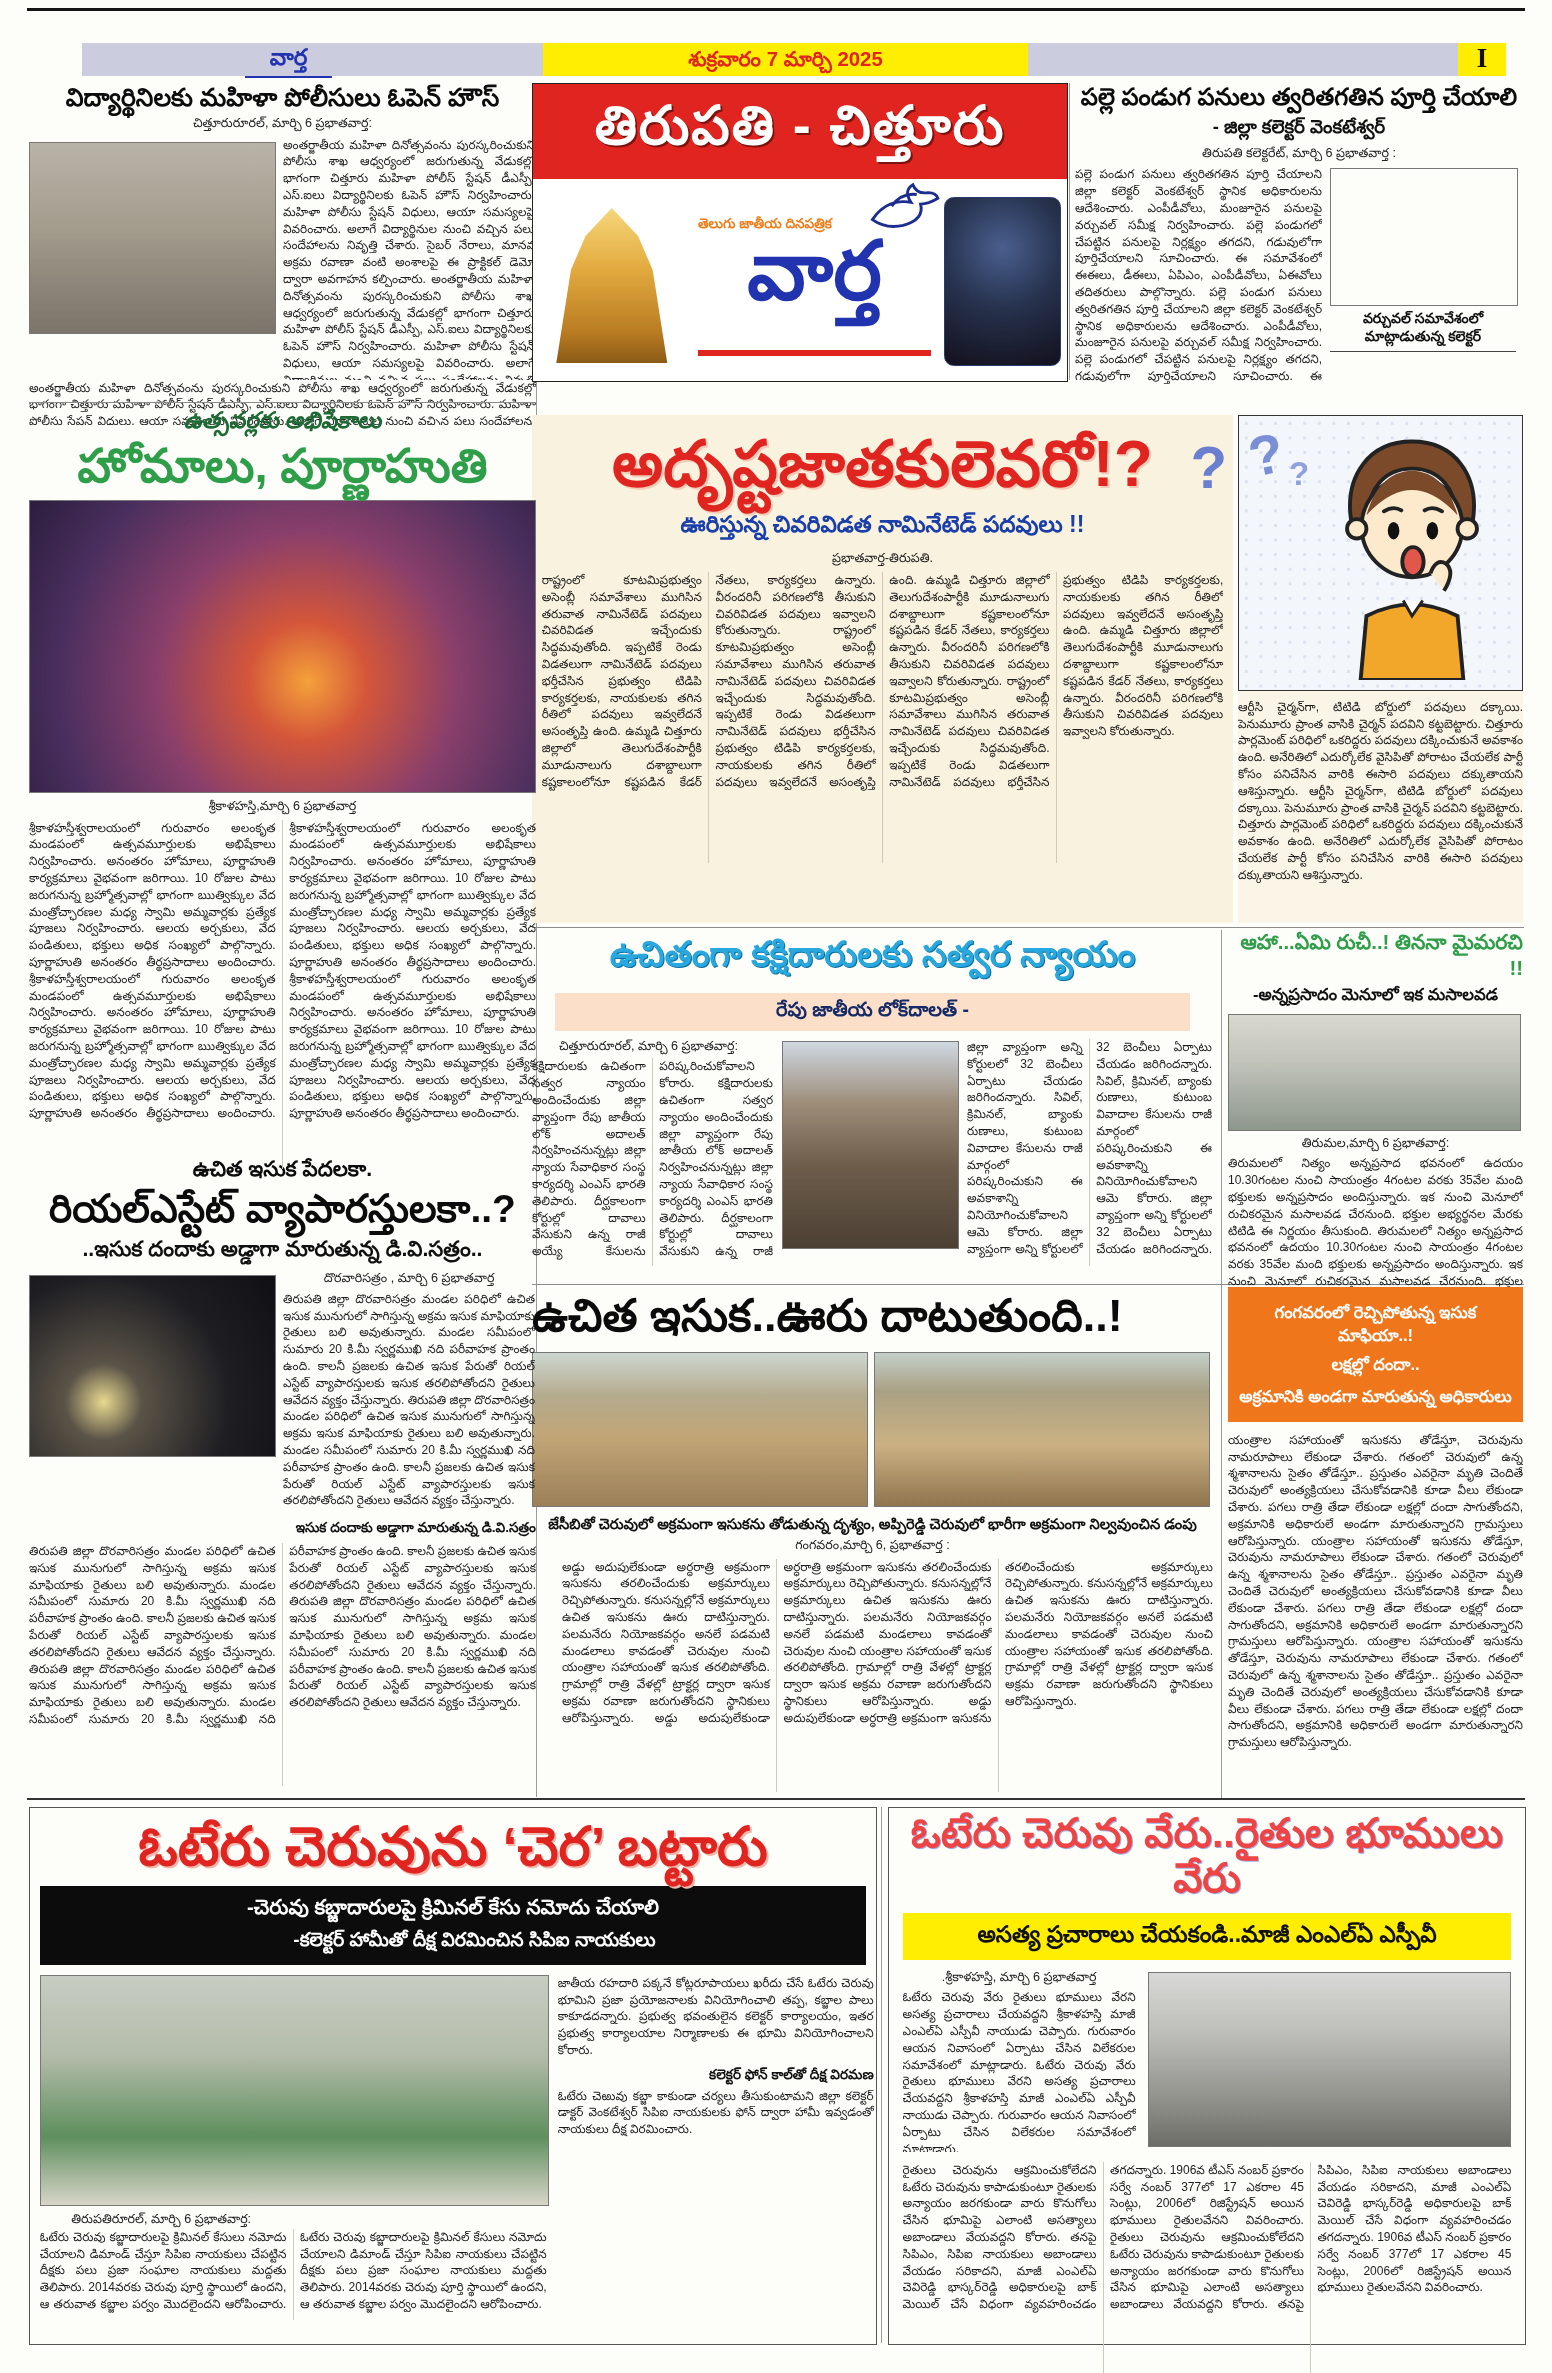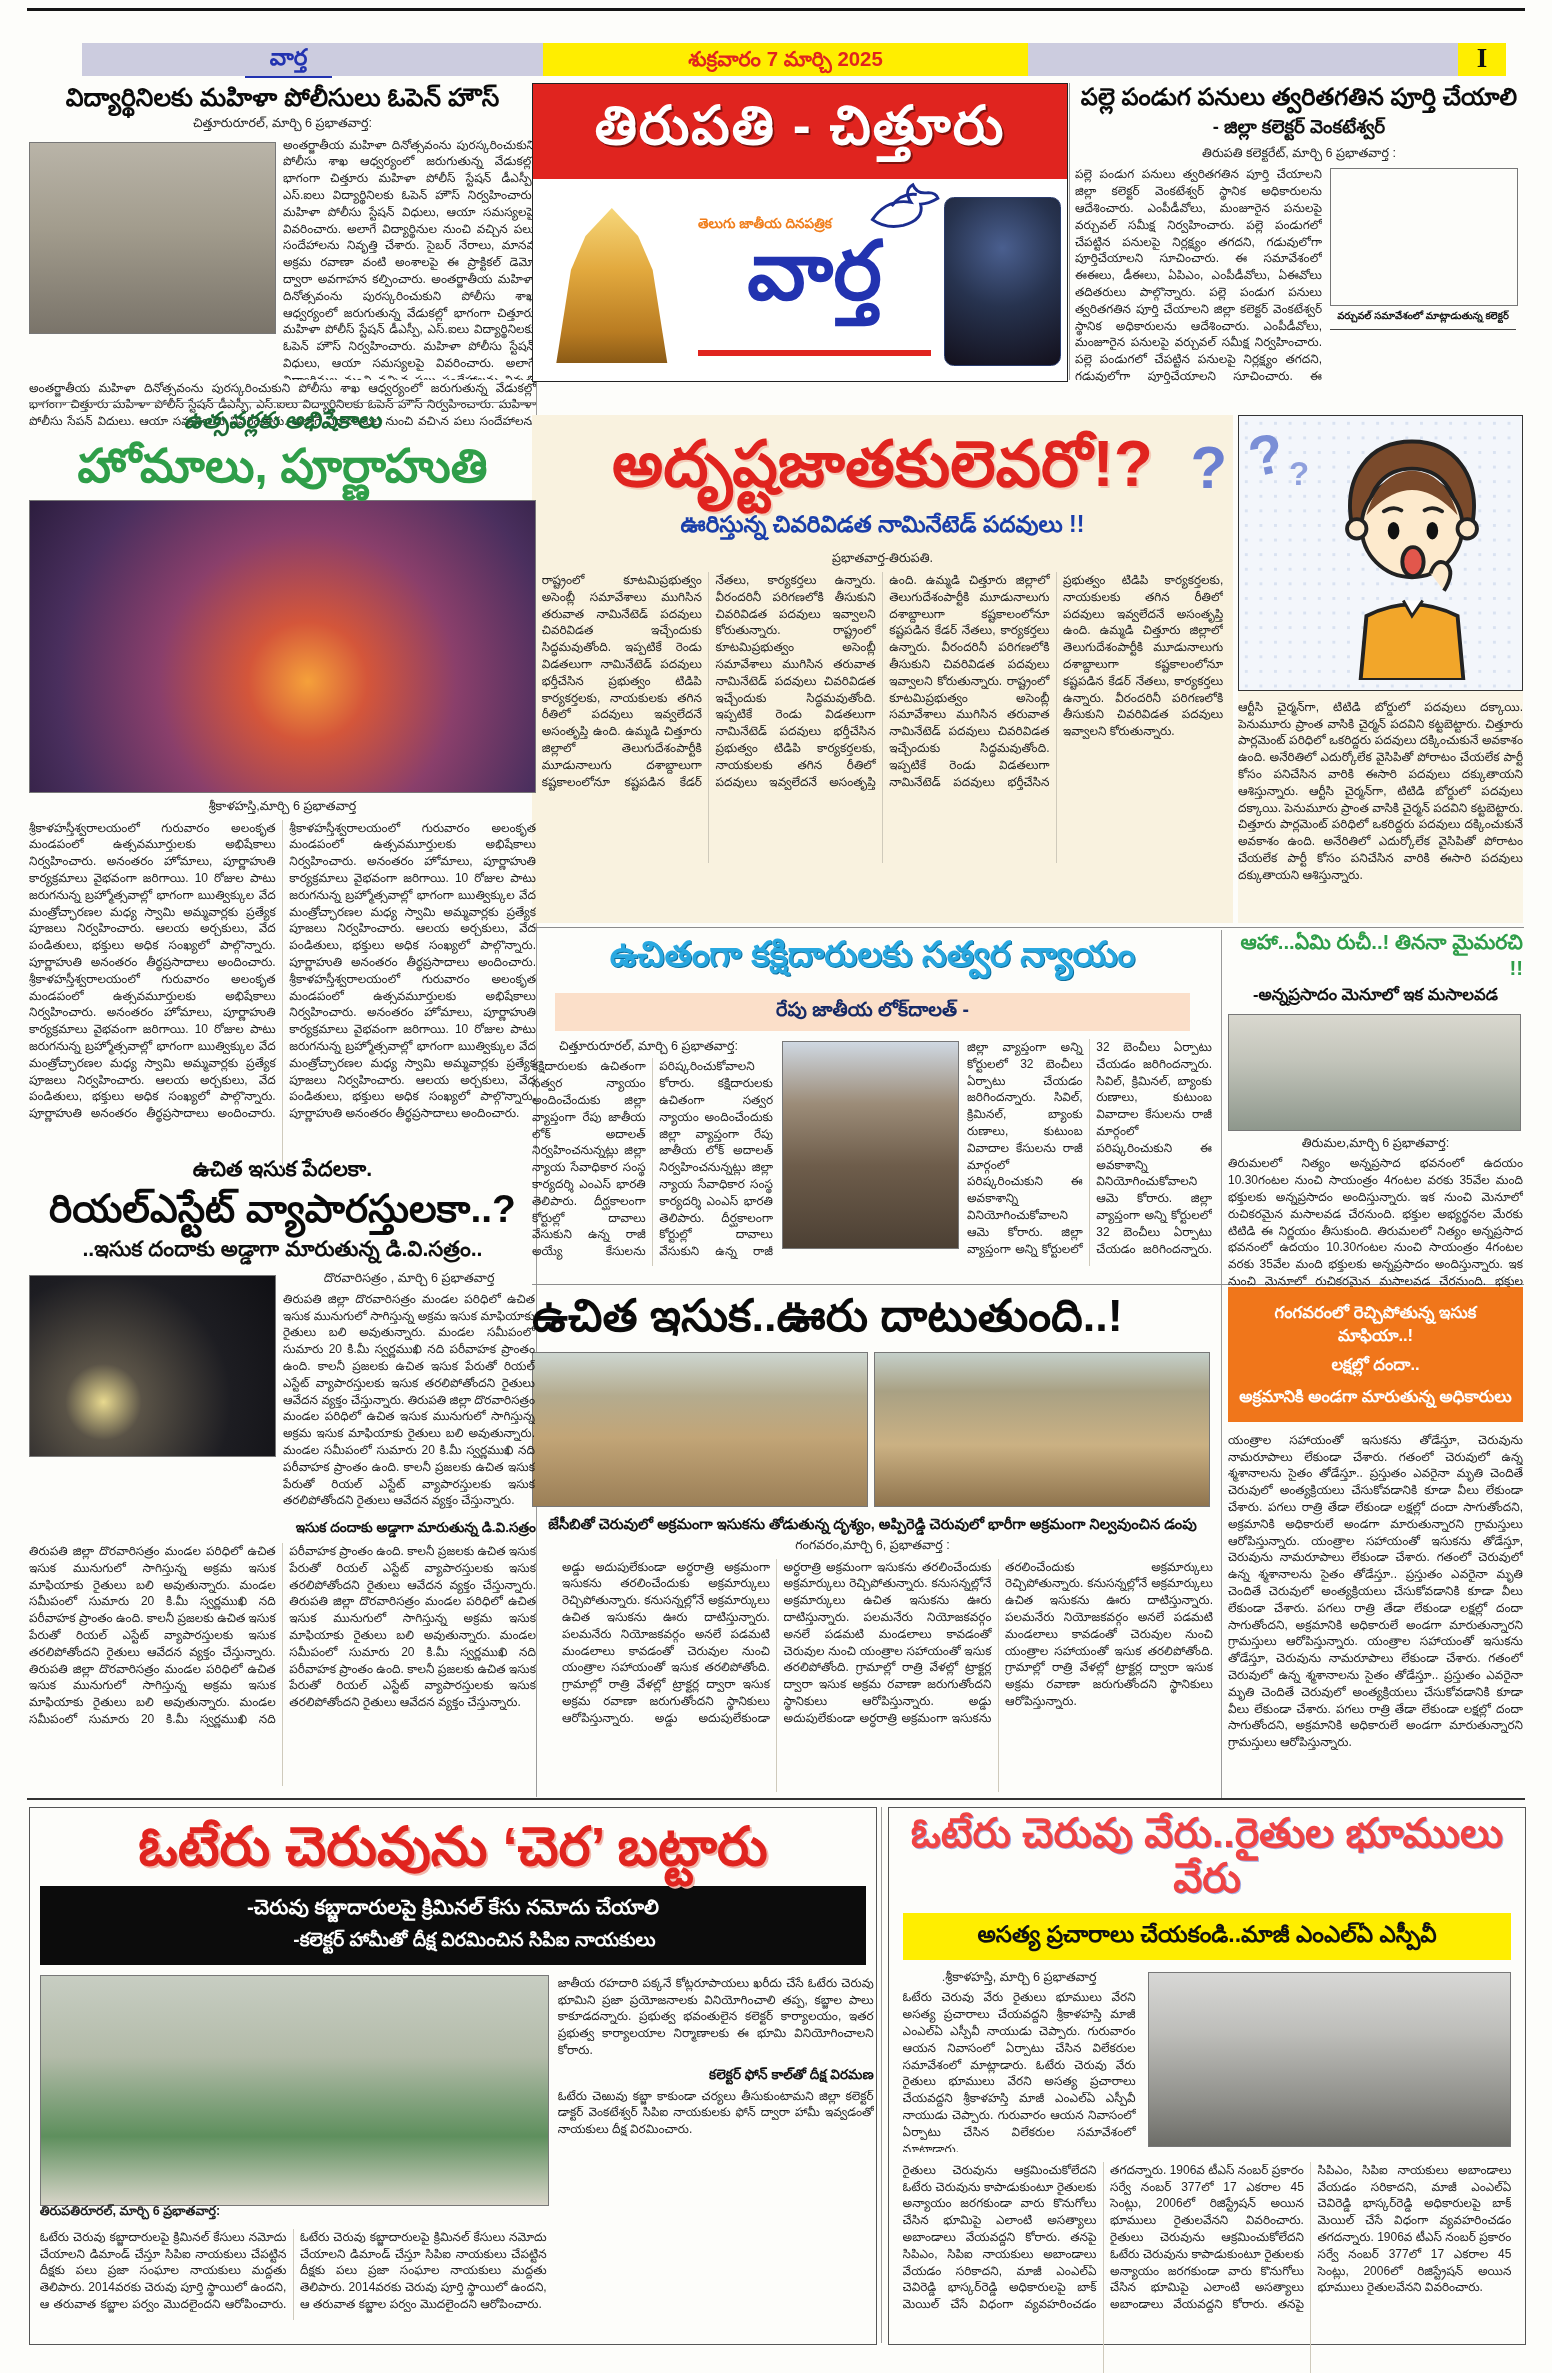--- a/index.html
+++ b/index.html
@@ -76,21 +76,21 @@
   </div>
 
   <div class="abs" style="left:1075px;top:83px;width:448px;height:316px;">
     <div style="font-size:24px;font-weight:bold;color:#0c0c0c;text-align:center;line-height:1.2;">పల్లె పండుగ పనులు త్వరితగతిన పూర్తి చేయాలి</div>
     <div style="font-size:18.4px;font-weight:bold;color:#111;text-align:center;margin:3.9px 0;">- జిల్లా కలెక్టర్ వెంకటేశ్వర్</div>
     <div class="dateline" style="font-weight:normal;">తిరుపతి కలెక్టరేట్, మార్చి 6 ప్రభాతవార్త :</div>
     <div style="position:relative;height:218px;margin-top:3.9px;">
       <div class="jtext" style="position:absolute;left:0;top:0;width:247px;height:218px;">పల్లె పండుగ పనులు త్వరితగతిన పూర్తి చేయాలని జిల్లా కలెక్టర్ వెంకటేశ్వర్ స్థానిక అధికారులను ఆదేశించారు. ఎంపీడీవోలు, మంజూరైన పనులపై వర్చువల్ సమీక్ష నిర్వహించారు. పల్లె పండుగలో చేపట్టిన పనులపై నిర్లక్ష్యం తగదని, గడువులోగా పూర్తిచేయాలని సూచించారు. ఈ సమావేశంలో ఈఈలు, డీఈలు, ఏపిఎం, ఎంపీడీవోలు, ఏఈవోలు తదితరులు పాల్గొన్నారు. పల్లె పండుగ పనులు త్వరితగతిన పూర్తి చేయాలని జిల్లా కలెక్టర్ వెంకటేశ్వర్ స్థానిక అధికారులను ఆదేశించారు. ఎంపీడీవోలు, మంజూరైన పనులపై వర్చువల్ సమీక్ష నిర్వహించారు. పల్లె పండుగలో చేపట్టిన పనులపై నిర్లక్ష్యం తగదని, గడువులోగా పూర్తిచేయాలని సూచించారు. ఈ సమావేశంలో ఈఈలు, డీఈలు, ఏపిఎం, ఎంపీడీవోలు, ఏఈవోలు తదితరులు పాల్గొన్నారు.</div>
       <div class="photo abs" style="left:255px;top:1.9px;width:186px;height:136px;background:
              linear-gradient(180deg,#cdd0d6 0%,#b9bcc4 12%,#2a3340 14%,#3c4털 0,#2a3340 70%,#454a52 100%);"></div>
-      <div class="abs" style="left:255px;top:144px;width:186px;font-size:10px;font-weight:bold;text-align:center;color:#111;
+      <div class="abs" style="left:255px;top:144px;width:186px;font-size:14px;font-weight:bold;text-align:center;color:#111;
                   border-bottom:1px solid #444;padding-bottom:5.8px;line-height:1.25;">వర్చువల్ సమావేశంలో మాట్లాడుతున్న కలెక్టర్</div>
     </div>
   </div>
 
   <div class="abs" style="left:532px;top:415px;width:701px;height:508px;background:#f9f2df;">
     <div style="margin-top:15.5px;text-align:center;font-size:64px;font-weight:bold;color:#e0241f;
                 text-shadow:1.9px 1.9px 0 #f3c9b7;line-height:1.05;">అదృష్టజాతకులెవరో!?</div>
     <div style="position:absolute;right:5.8px;top:17.5px;font-size:60px;font-weight:bold;color:#6b7fd0;">?</div>
     <div style="text-align:center;font-size:23px;font-weight:bold;color:#1b3faa;margin-top:13.6px;">ఊరిస్తున్న చివరివిడత నామినేటెడ్ పదవులు !!</div>
     <div class="dateline" style="font-weight:normal;margin:7.8px 0 3.9px 0;">ప్రభాతవార్త-తిరుపతి.</div>
@@ -187,21 +187,21 @@
       <div style="font-size:19px;margin-top:5.8px;padding-left:43px;">-కలెక్టర్ హామీతో దీక్ష విరమించిన సిపిఐ నాయకులు</div>
     </div>
     <div style="position:relative;height:345px;margin:9.7px;">
       <div class="photo abs" style="left:0;top:0;width:507px;height:229px;background:
              linear-gradient(180deg,#c7cdc2 0%,#b3bba9 35%,#5e8f5d 70%,#d8d5c9 100%);"></div>
       <div class="jtext abs" style="left:518px;top:0;width:316px;height:345px;">
         <span>జాతీయ రహదారి పక్కనే కోట్లరూపాయలు ఖరీదు చేసే ఓటేరు చెరువు భూమిని ప్రజా ప్రయోజనాలకు వినియోగించాలి తప్ప, కబ్జాల పాలు కాకూడదన్నారు. ప్రభుత్వ భవంతులైన కలెక్టర్ కార్యాలయం, ఇతర ప్రభుత్వ కార్యాలయాల నిర్మాణాలకు ఈ భూమి వినియోగించాలని కోరారు.</span>
         <div class="crosshead">కలెక్టర్ ఫోన్ కాల్‌తో దీక్ష విరమణ</div>
         <span>ఓటేరు చెఱువు కబ్జా కాకుండా చర్యలు తీసుకుంటామని జిల్లా కలెక్టర్ డాక్టర్ వెంకటేశ్వర్ సిపిఐ నాయకులకు ఫోన్ ద్వారా హామీ ఇవ్వడంతో నాయకులు దీక్ష విరమించారు.</span>
       </div>
-      <div class="dateline abs" style="left:0;top:229px;width:243px;font-weight:bold;text-align:left;">తిరుపతిరూరల్, మార్చి 6 ప్రభాతవార్త:</div>
+      <div class="dateline abs" style="left:0;top:237px;width:243px;font-weight:normal;text-align:center;">తిరుపతిరూరల్, మార్చి 6 ప్రభాతవార్త:</div>
       <div class="jtext cols2 abs" style="left:0;top:254px;width:507px;height:91px;">ఓటేరు చెరువు కబ్జాదారులపై క్రిమినల్ కేసులు నమోదు చేయాలని డిమాండ్ చేస్తూ సిపిఐ నాయకులు చేపట్టిన దీక్షకు పలు ప్రజా సంఘాల నాయకులు మద్దతు తెలిపారు. 2014వరకు చెరువు పూర్తి స్థాయిలో ఉందని, ఆ తరువాత కబ్జాల పర్వం మొదలైందని ఆరోపించారు. ఓటేరు చెరువు కబ్జాదారులపై క్రిమినల్ కేసులు నమోదు చేయాలని డిమాండ్ చేస్తూ సిపిఐ నాయకులు చేపట్టిన దీక్షకు పలు ప్రజా సంఘాల నాయకులు మద్దతు తెలిపారు. 2014వరకు చెరువు పూర్తి స్థాయిలో ఉందని, ఆ తరువాత కబ్జాల పర్వం మొదలైందని ఆరోపించారు.</div>
     </div>
   </div>
 
   <div class="vrule abs" style="left:881px;top:1807px;height:536px;"></div>
 
   <div class="abs" style="left:888px;top:1807px;width:636px;height:536px;border:1.5px solid #555;">
     <div style="text-align:center;font-size:41px;font-weight:bold;color:#ef4444;
                 text-shadow:1px 1px 0 #9fb0e8;margin-top:3px;line-height:1.1;">ఓటేరు చెరువు వేరు..రైతుల భూములు వేరు</div>
     <div style="background:#ffee00;margin:11.6px 13.6px 0 13.6px;padding:7.8px 0;text-align:center;

